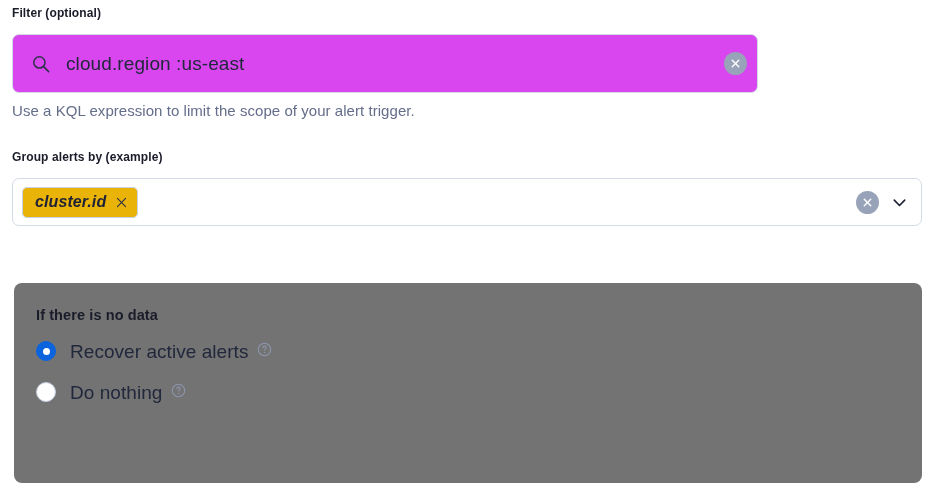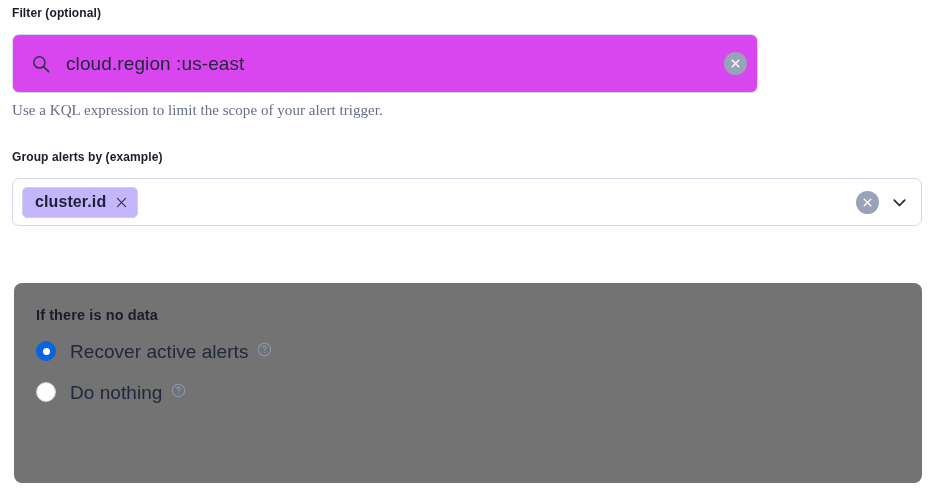--- a/index.html
+++ b/index.html
@@ -26,21 +26,20 @@
     font-size: 12px;
     font-weight: bold;
     color: #1a1c29;
     letter-spacing: 0.1px;
   }
 
   .help-text {
     font-size: 15px;
     color: #646d8a;
     letter-spacing: 0.05px;
-    font-family: Liberation Serif, serif;
   }
 
   
   .filter-label {
     position: absolute;
     left: 12px;
     top: 6px;
   }
 
   .filter-box {
@@ -113,24 +112,25 @@
     display: flex;
     align-items: center;
     padding: 0 12px 0 9px;
   }
 
   .pill {
     display: inline-flex;
     align-items: center;
     height: 31px;
     padding: 0 9px 0 12px;
-    background: #c4b5fd;
+    background: #eab308;
     border: 1px solid #c9d2e3;
     border-radius: 5px;
     cursor: pointer;
+    font-style: italic;
   }
   .pill-text {
     font-size: 16px;
     font-weight: 600;
     color: #1e2235;
     letter-spacing: 0.1px;
   }
   .pill-x {
     margin-left: 9px;
     width: 13px;

